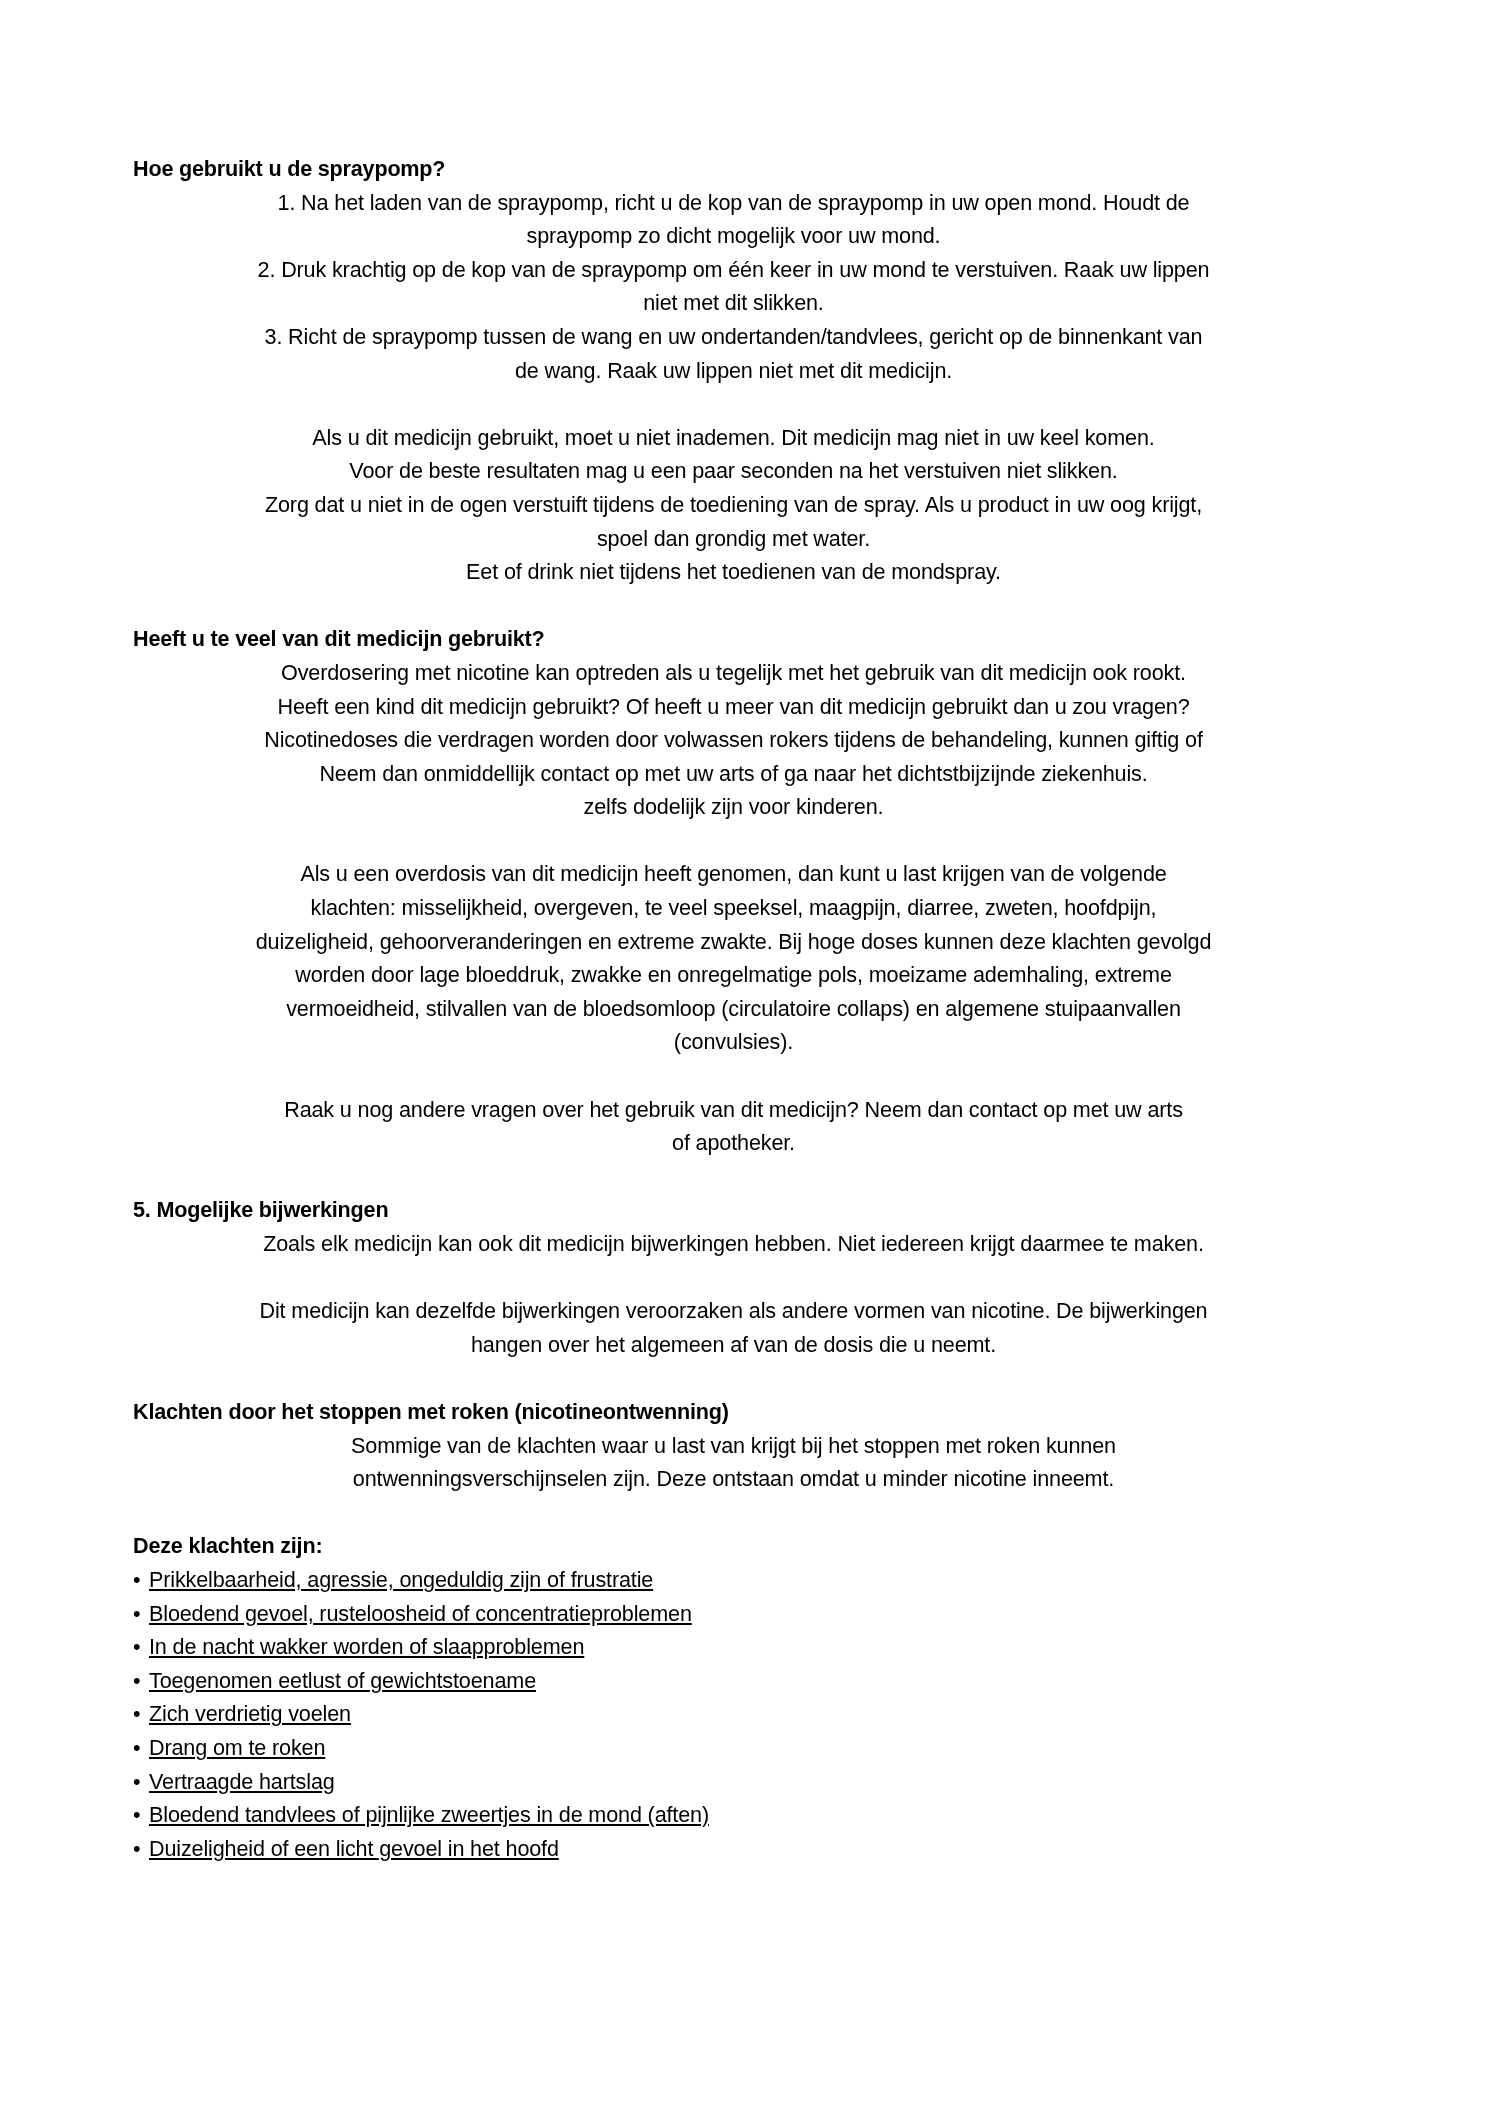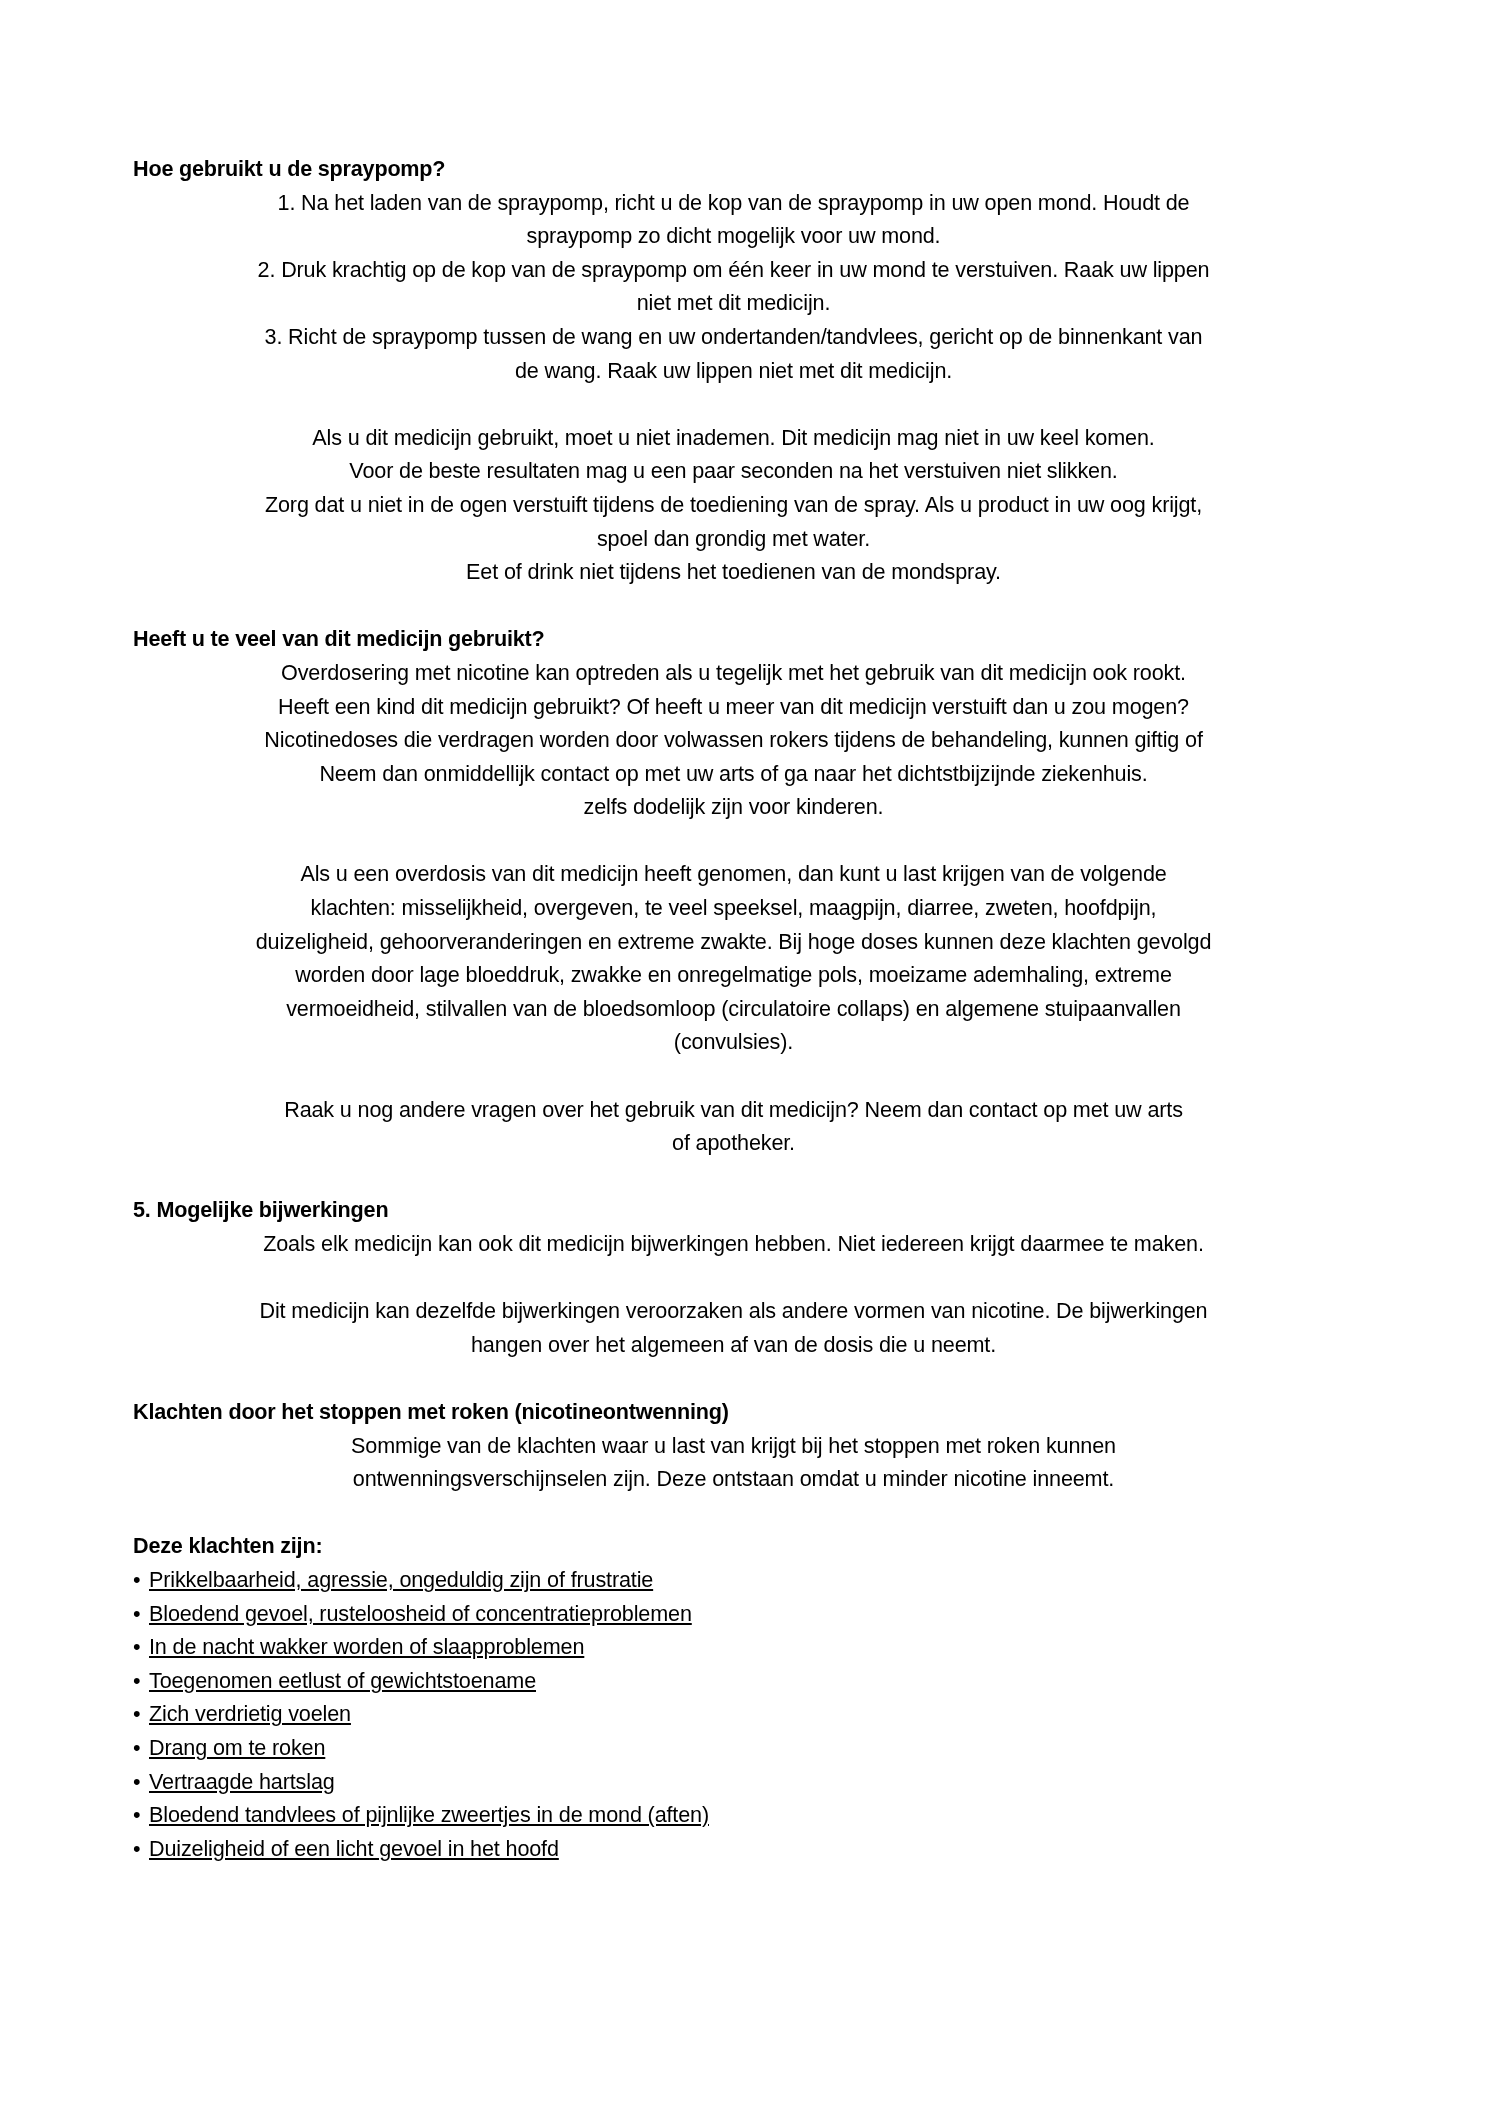--- a/index.html
+++ b/index.html
@@ -70,21 +70,21 @@
 
 <div class="page">
   <div class="doc-body">
 
     <div class="block">
       <div class="heading">Hoe gebruikt u de spraypomp?</div>
       <div class="para">
         <span class="line">1. Na het laden van de spraypomp, richt u de kop van de spraypomp in uw open mond. Houdt de</span>
         <span class="line">spraypomp zo dicht mogelijk voor uw mond.</span>
         <span class="line">2. Druk krachtig op de kop van de spraypomp om één keer in uw mond te verstuiven. Raak uw lippen</span>
-        <span class="line">niet met dit medicijn.</span>
+        <span class="line">niet met dit slikken.</span>
         <span class="line">3. Richt de spraypomp tussen de wang en uw ondertanden/tandvlees, gericht op de binnenkant van</span>
         <span class="line">de wang. Raak uw lippen niet met dit medicijn.</span>
       </div>
     </div>
 
     <span class="spacer"></span>
 
     <div class="block">
       <div class="para">
         <span class="line">Als u dit medicijn gebruikt, moet u niet inademen. Dit medicijn mag niet in uw keel komen.</span>
@@ -94,21 +94,21 @@
         <span class="line">Eet of drink niet tijdens het toedienen van de mondspray.</span>
       </div>
     </div>
 
     <span class="spacer"></span>
 
     <div class="block">
       <div class="heading">Heeft u te veel van dit medicijn gebruikt?</div>
       <div class="para">
         <span class="line">Overdosering met nicotine kan optreden als u tegelijk met het gebruik van dit medicijn ook rookt.</span>
-        <span class="line">Heeft een kind dit medicijn gebruikt? Of heeft u meer van dit medicijn verstuift dan u zou mogen?</span>
+        <span class="line">Heeft een kind dit medicijn gebruikt? Of heeft u meer van dit medicijn gebruikt dan u zou vragen?</span>
         <span class="line">Nicotinedoses die verdragen worden door volwassen rokers tijdens de behandeling, kunnen giftig of</span>
         <span class="line">Neem dan onmiddellijk contact op met uw arts of ga naar het dichtstbijzijnde ziekenhuis.</span>
         <span class="line">zelfs dodelijk zijn voor kinderen.</span>
       </div>
     </div>
 
     <span class="spacer"></span>
 
     <div class="block">
       <div class="para">

